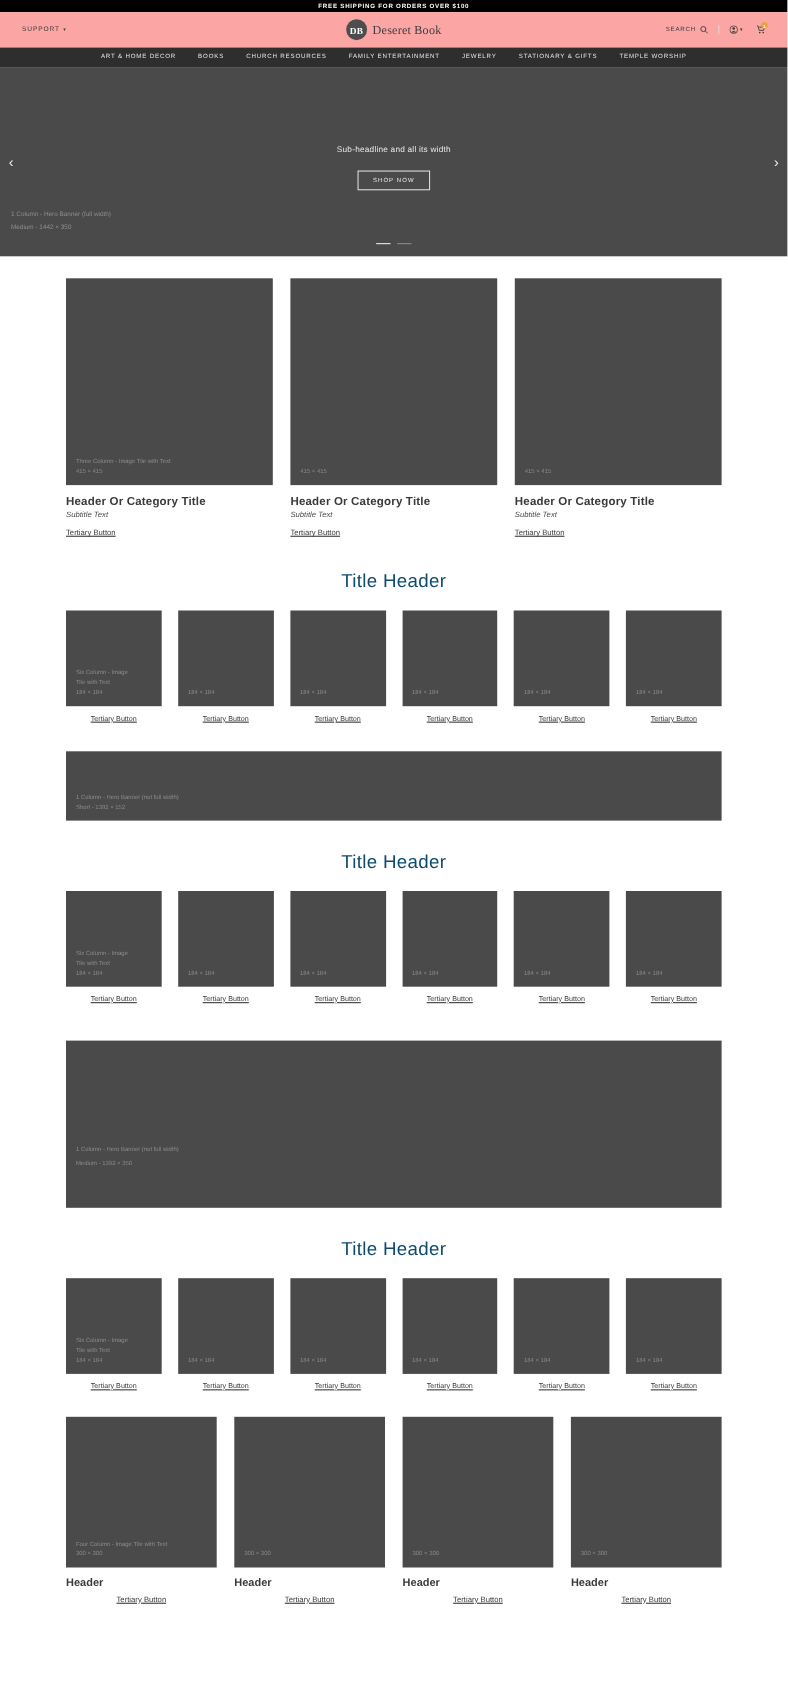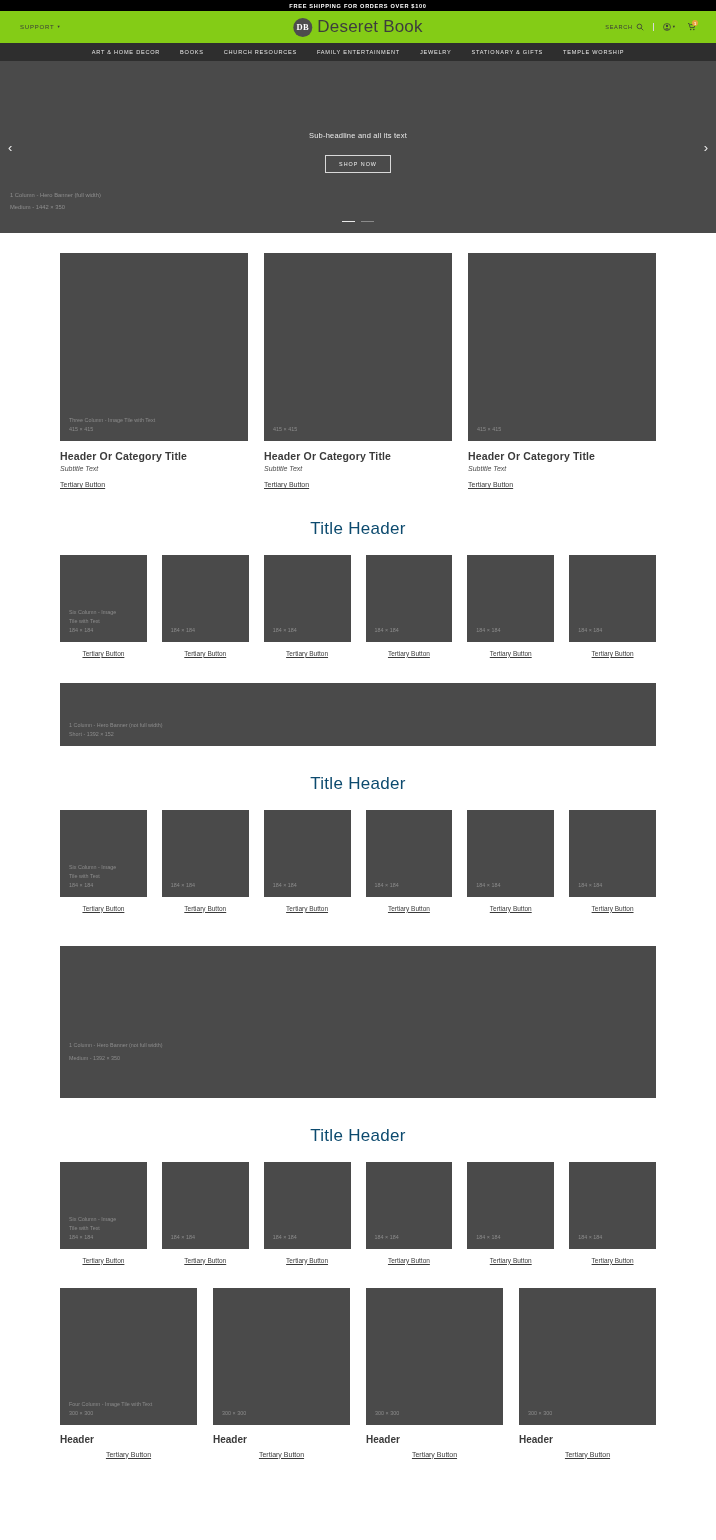--- a/index.html
+++ b/index.html
@@ -22,21 +22,21 @@
     align-items:center;
     justify-content:center;
     font-size:5.6px;
     letter-spacing:.7px;
     font-weight:700;
   }
 
   
   .utility {
     height:32px;
-    background:#84cc16;
+    background:#fca5a5;
     display:flex;
     align-items:center;
     position:relative;
     padding:0 20px;
   }
   .support {
     font-size:6px;
     letter-spacing:.8px;
     color:#3a3a3a;
     display:flex;
@@ -61,22 +61,22 @@
     border-radius:50%;
     background:#4d4d4d;
     color:#fff;
     display:flex; align-items:center; justify-content:center;
     font-family:"Liberation Serif", serif;
     font-weight:700;
     font-size:8.5px;
     letter-spacing:.3px;
   }
   .brand-name {
-    font-family:Liberation Sans, sans-serif;
-    font-size:17px;
+    font-family:Liberation Serif, serif;
+    font-size:11px;
     color:#3d3d3d;
     letter-spacing:.2px;
   }
 
   .util-right {
     margin-left:auto;
     display:flex;
     align-items:center;
     gap:0;
   }
@@ -339,21 +339,21 @@
   <span class="navlink">FAMILY ENTERTAINMENT</span>
   <span class="navlink">JEWELRY</span>
   <span class="navlink">STATIONARY &amp; GIFTS</span>
   <span class="navlink">TEMPLE WORSHIP</span>
 </nav>
 
 <section class="hero">
   <span class="hero-arrow left">‹</span>
   <span class="hero-arrow right">›</span>
 
-  <p class="hero-sub">Sub-headline and all its text</p>
+  <p class="hero-sub">Sub-headline and all its width</p>
   <button class="shop-now">SHOP NOW</button>
 
   <div class="hero-meta">
     <span class="ttl" style="display:block">1 Column - Hero Banner (full width)</span>
     <span style="display:block">Medium - 1442 × 350</span>
   </div>
 
   <div class="hero-dots">
     <span class="dot active"></span>
     <span class="dot"></span>

